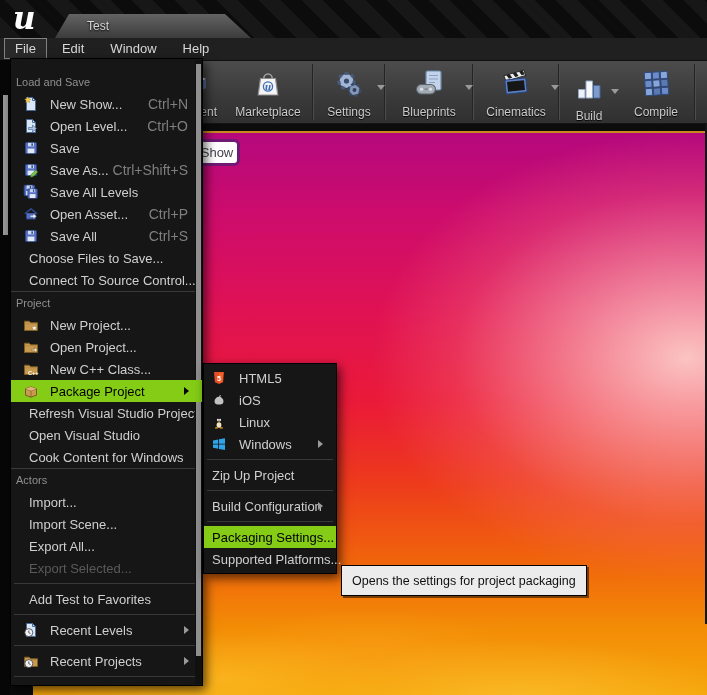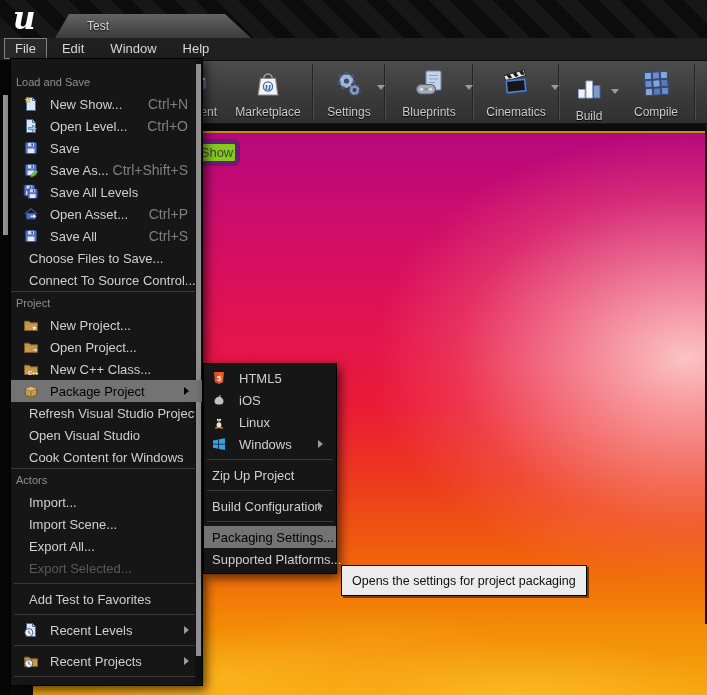--- a/index.html
+++ b/index.html
@@ -44,22 +44,22 @@
       radial-gradient(240px 70px at 28% 97%,rgba(255,200,50,.45),rgba(255,200,50,0) 70%),
       radial-gradient(300px 80px at 72% 100%,rgba(255,210,70,.4),rgba(255,210,70,0) 70%),
       radial-gradient(200px 60px at 50% 92%,rgba(255,170,40,.3),rgba(255,170,40,0) 70%),
       linear-gradient(180deg,#b5087d 0%,#cc0c6d 14%,#e01253 32%,#ea1a38 48%,#ed3a1c 62%,#f0640c 76%,#f38c06 88%,#f6a70c 100%);}
   .right-edge{position:absolute;right:0;top:124px;width:2px;height:500px;background:#151515;z-index:1;}
 
   .left-strip{position:absolute;left:0;top:60px;width:10px;height:635px;background:#070707;}
   .left-thumb{position:absolute;left:3px;top:35px;width:5px;height:140px;background:#989898;}
   .left-dark{position:absolute;left:10px;top:124px;width:23px;height:571px;background:#0b0b0b;}
 
-  .show-btn{position:absolute;left:194px;top:139px;width:46px;height:27px;background:#84cc16;
-    border:5px solid #701a75;border-radius:6px;color:#42424a;font-size:13px;z-index:1;
+  .show-btn{position:absolute;left:194px;top:139px;width:46px;height:27px;background:#ffffff;
+    border:3px solid #701a75;border-radius:6px;color:#42424a;font-size:13px;z-index:1;
     display:flex;align-items:center;justify-content:center;box-sizing:border-box;}
 
   
   .menu{background:#161616;border:1px solid #000;box-shadow:3px 4px 10px rgba(0,0,0,.65);box-sizing:border-box;}
   .file-menu{position:absolute;left:10px;top:58px;width:193px;height:628px;z-index:5;overflow:hidden;padding-top:12px;}
   .fm-scroll{position:absolute;right:0;top:1px;width:7px;height:calc(100% - 2px);background:#101010;z-index:1;}
   .fm-thumb{position:absolute;left:1px;top:4px;width:5px;height:calc(100% - 32px);background:#8f8f8f;}
   .platform-menu{position:absolute;left:203px;top:363px;width:134px;z-index:6;padding:3px 0;}
 
   .menu-section + .menu-section{border-top:1px solid #3a3a3a;}
@@ -67,21 +67,21 @@
   .mi{height:22px;display:flex;align-items:center;padding:0 10px 0 18px;font-size:13px;color:#cfcfcf;position:relative;}
   .mi.has-icon{padding-left:12px;}
   .platform-menu .mi{padding-left:8px;}
   .platform-menu .mi.has-icon{padding-left:7px;}
   .mi-icon{width:18px;height:16px;margin-right:9px;display:flex;align-items:center;flex:0 0 auto;}
   .platform-menu .mi-icon{margin-right:10px;}
   .mi-label{white-space:nowrap;}
   .mi-short{margin-left:auto;color:#7f7f7f;font-size:14px;padding-right:4px;white-space:nowrap;}
   .mi-arrow{position:absolute;right:9px;top:50%;margin-top:-4px;width:0;height:0;
     border:4px solid transparent;border-left:5px solid #9a9a9a;}
-  .mi.hl{background:#737373;color:#000;z-index:2;}
+  .mi.hl{background:#84cc16;color:#000;z-index:2;}
   .mi.hl .mi-arrow{border-left-color:#000;}
   .mi.disabled{color:#5a5a5a;}
   .mi-sep{height:1px;background:#383838;margin:4px 3px;}
 
   
   .tooltip{position:absolute;left:341px;top:565px;height:31px;z-index:7;background:#ececec;
     border:1px solid #000;color:#101010;font-size:12.5px;display:flex;align-items:center;
     padding:0 10px;box-sizing:border-box;box-shadow:2px 2px 0 rgba(0,0,0,.5);white-space:nowrap;}
 </style>
 </head>

